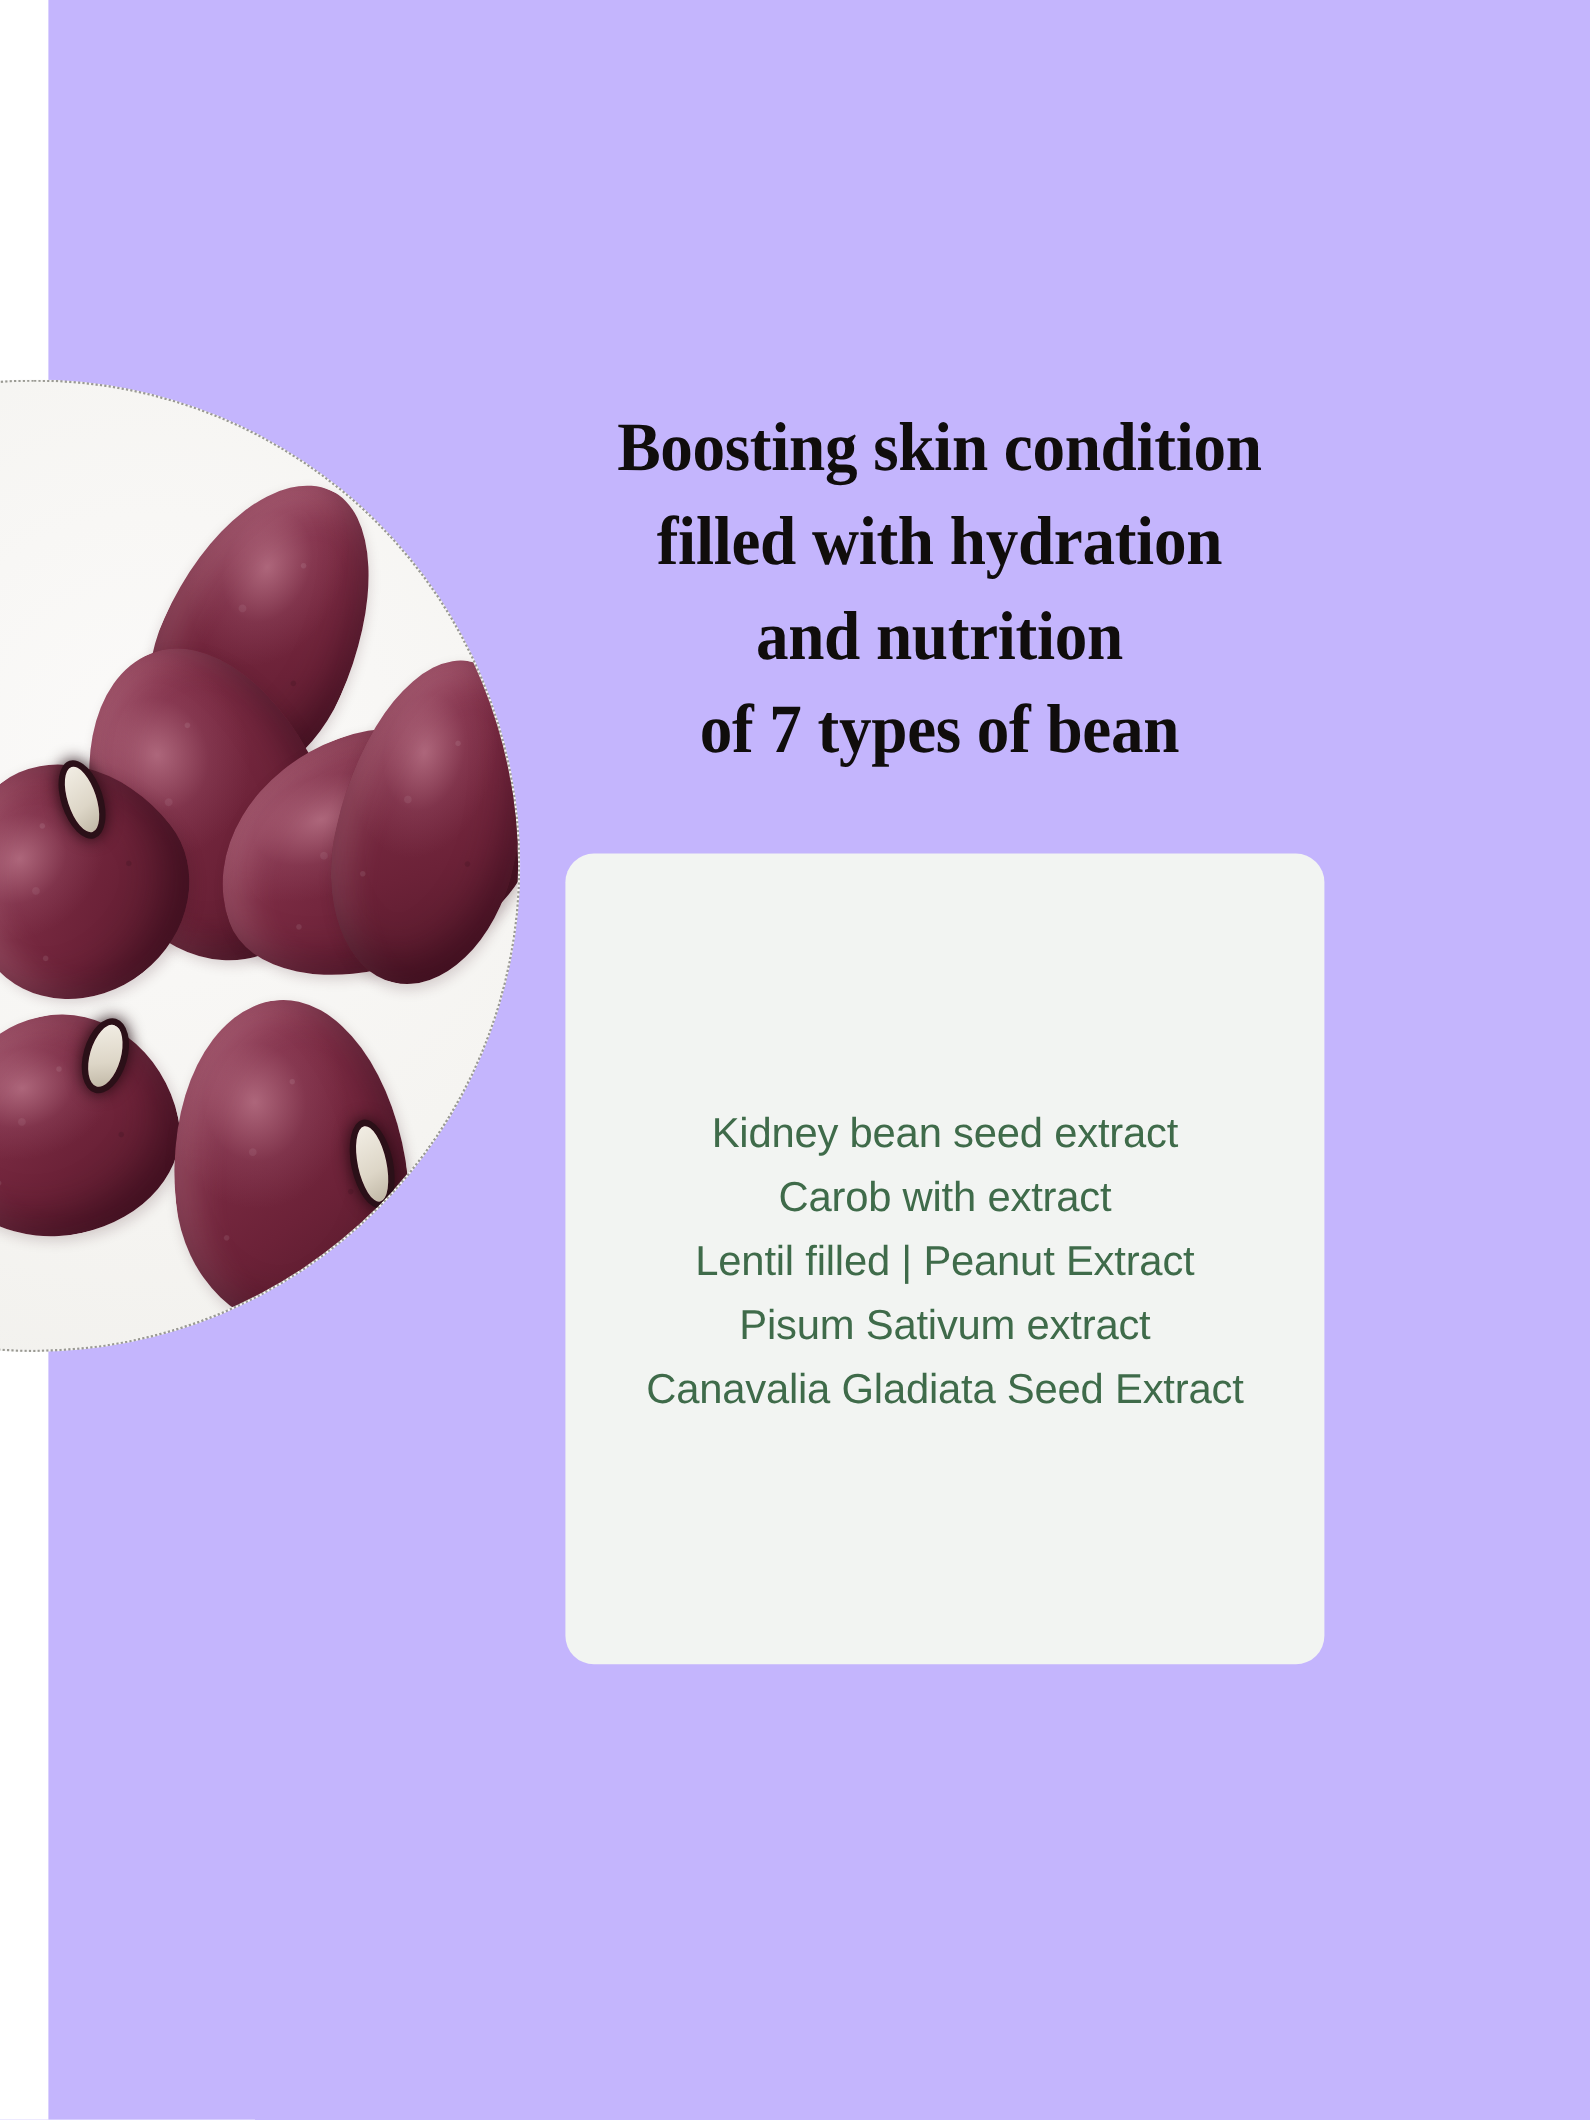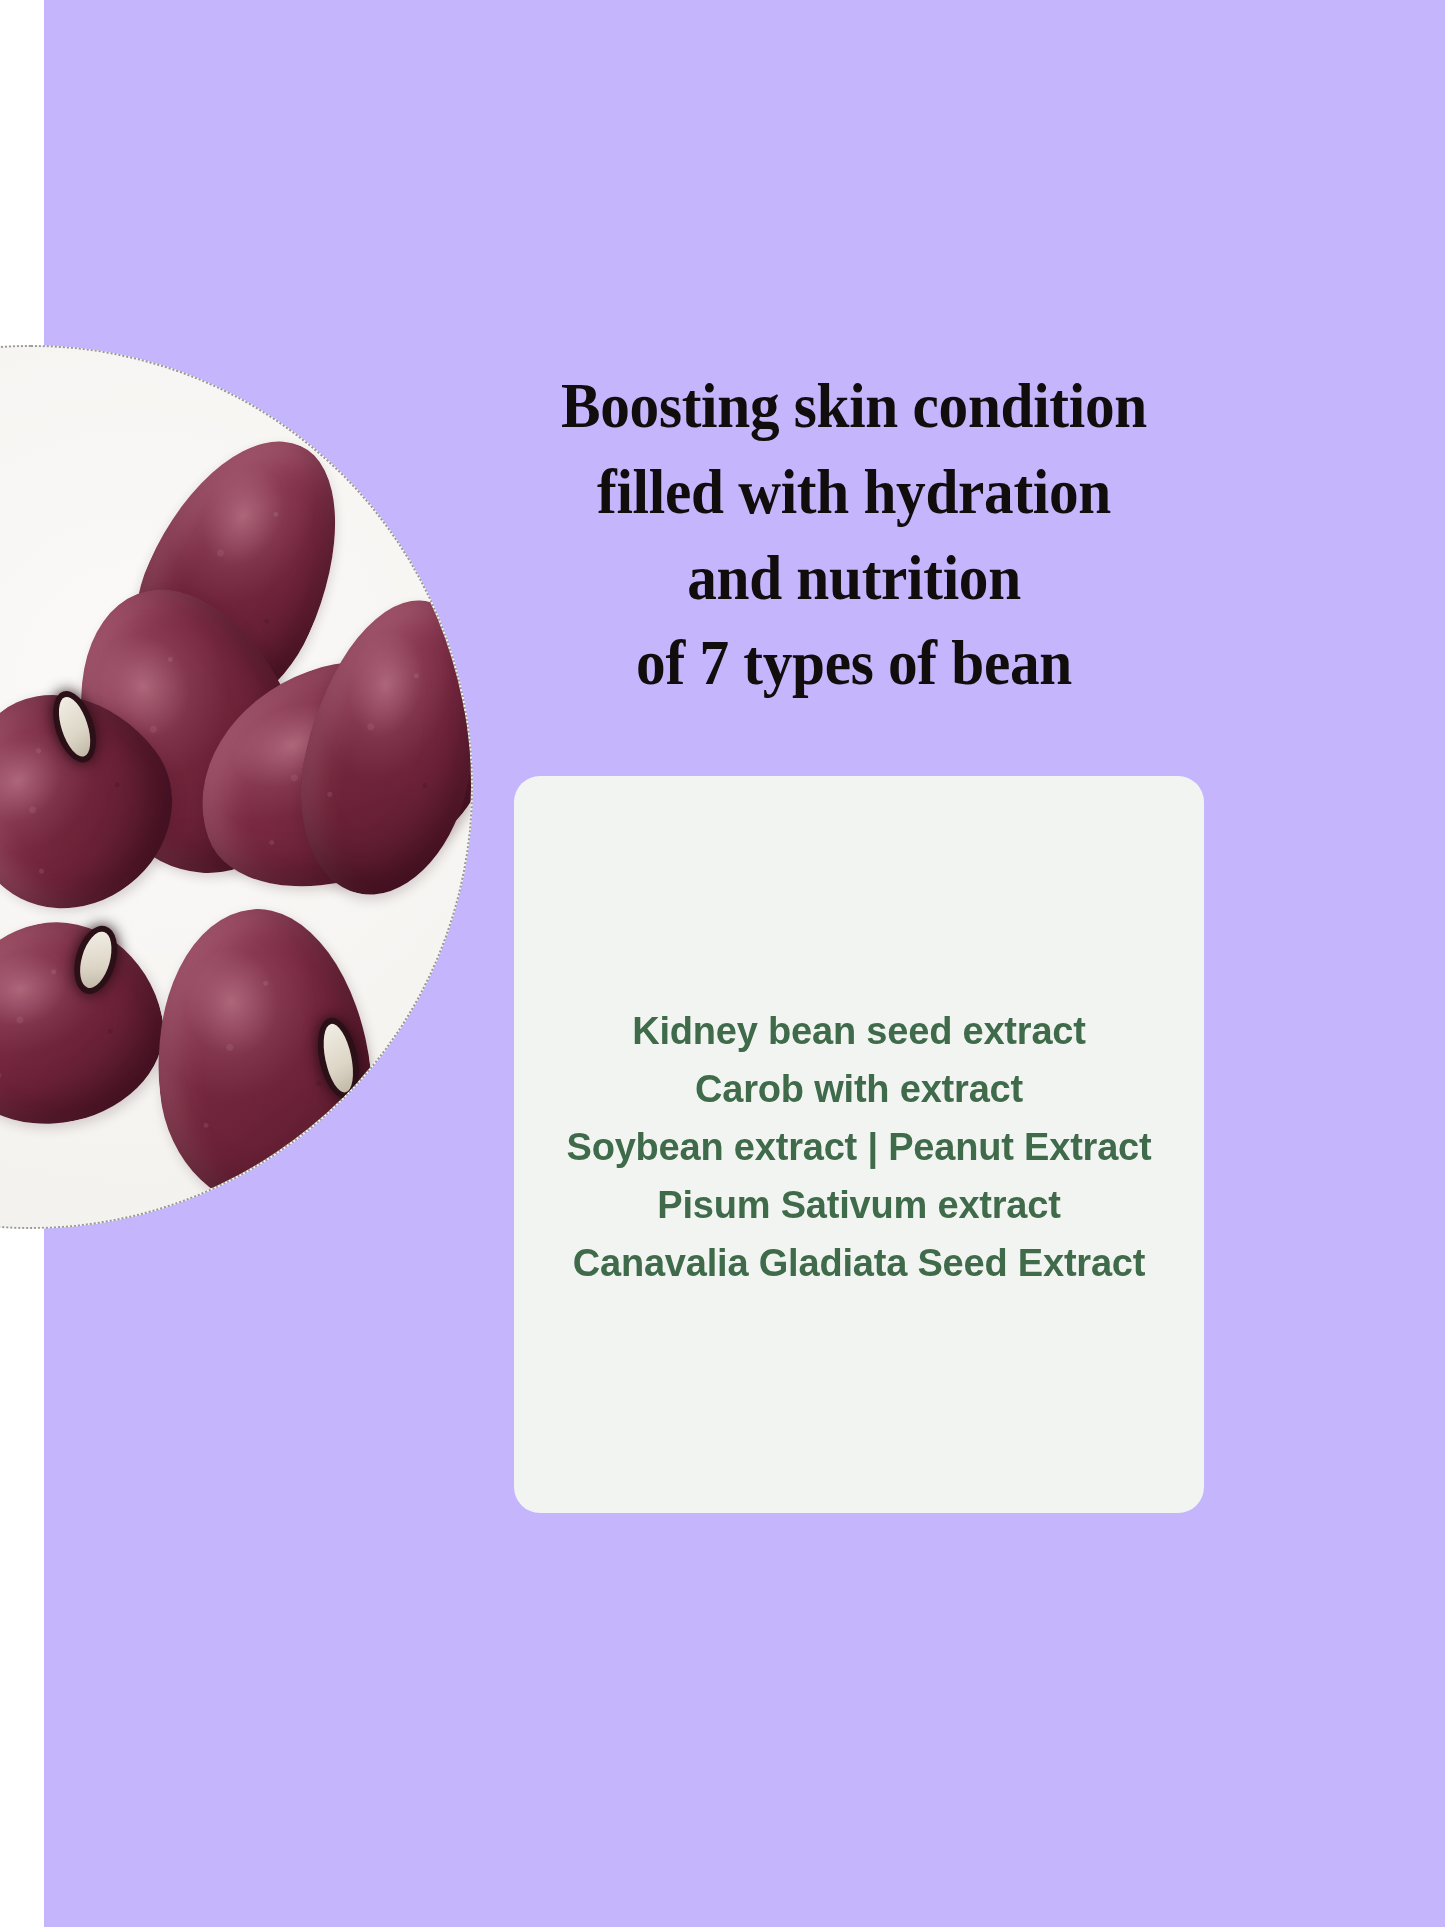--- a/index.html
+++ b/index.html
@@ -92,21 +92,21 @@
     width:690px;height:737px;
     background:#f2f4f2;
     border-radius:26px;
   }
   #ingredient-list{
     position:absolute;
     left:0;right:0;top:226px;
     text-align:center;
     color:#3f6b4a;
     font-family:"Liberation Sans", sans-serif;
-    font-weight:bold;
+    font-weight:normal;
     font-size:38px;
     line-height:58px;
     letter-spacing:-0.2px;
   }
   #ingredient-list .ing-line{display:block;white-space:nowrap;}
 </style>
 </head>
 <body>
 
 <div id="page">
@@ -143,19 +143,19 @@
     <span class="hl-line">Boosting skin condition</span>
     <span class="hl-line">filled with hydration</span>
     <span class="hl-line">and nutrition</span>
     <span class="hl-line">of 7 types of bean</span>
   </h1>
 
   <div id="ingredient-panel">
     <div id="ingredient-list">
       <span class="ing-line">Kidney bean seed extract</span>
       <span class="ing-line">Carob with extract</span>
-      <span class="ing-line">Soybean extract  | Peanut Extract</span>
+      <span class="ing-line">Lentil filled  | Peanut Extract</span>
       <span class="ing-line">Pisum Sativum extract</span>
       <span class="ing-line">Canavalia Gladiata Seed Extract</span>
     </div>
   </div>
 
 </div>
 
 </body></html>

